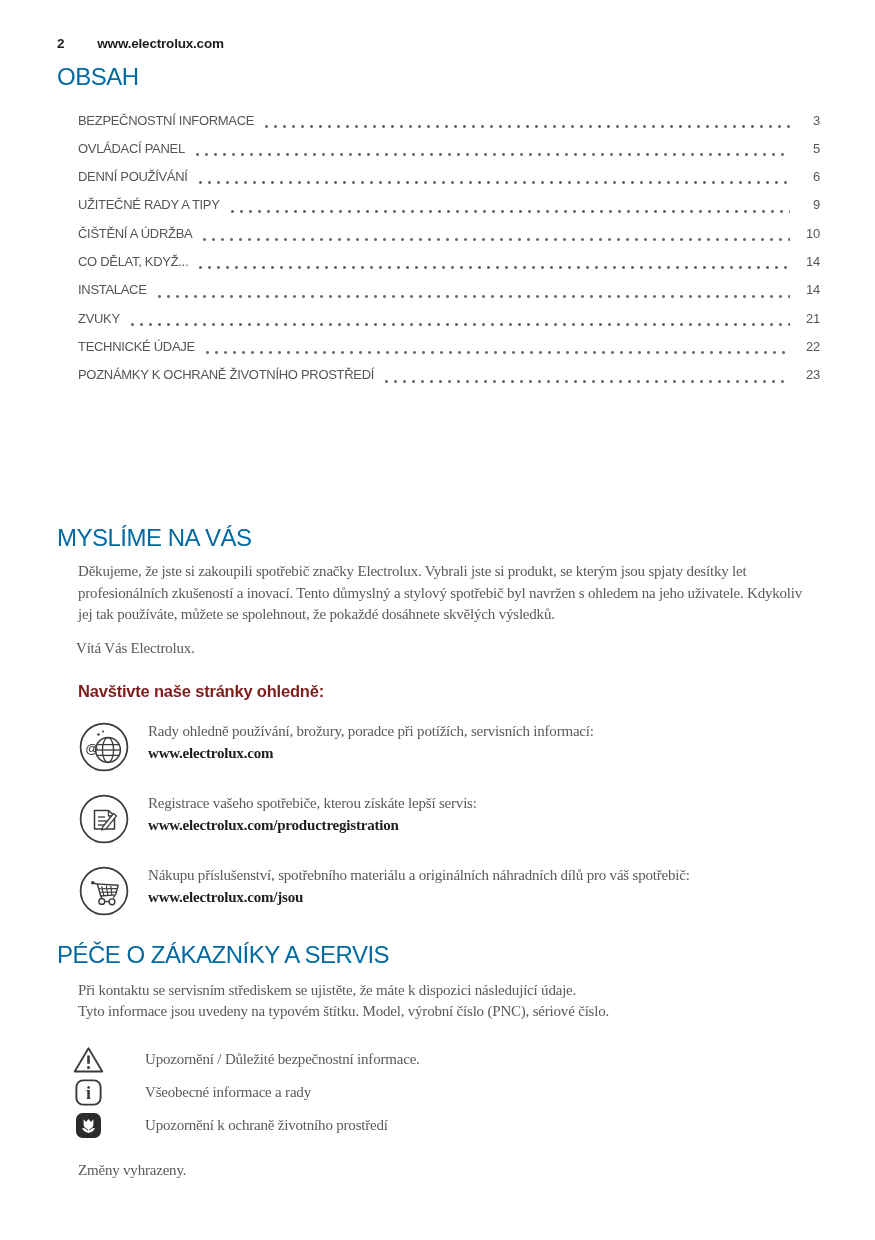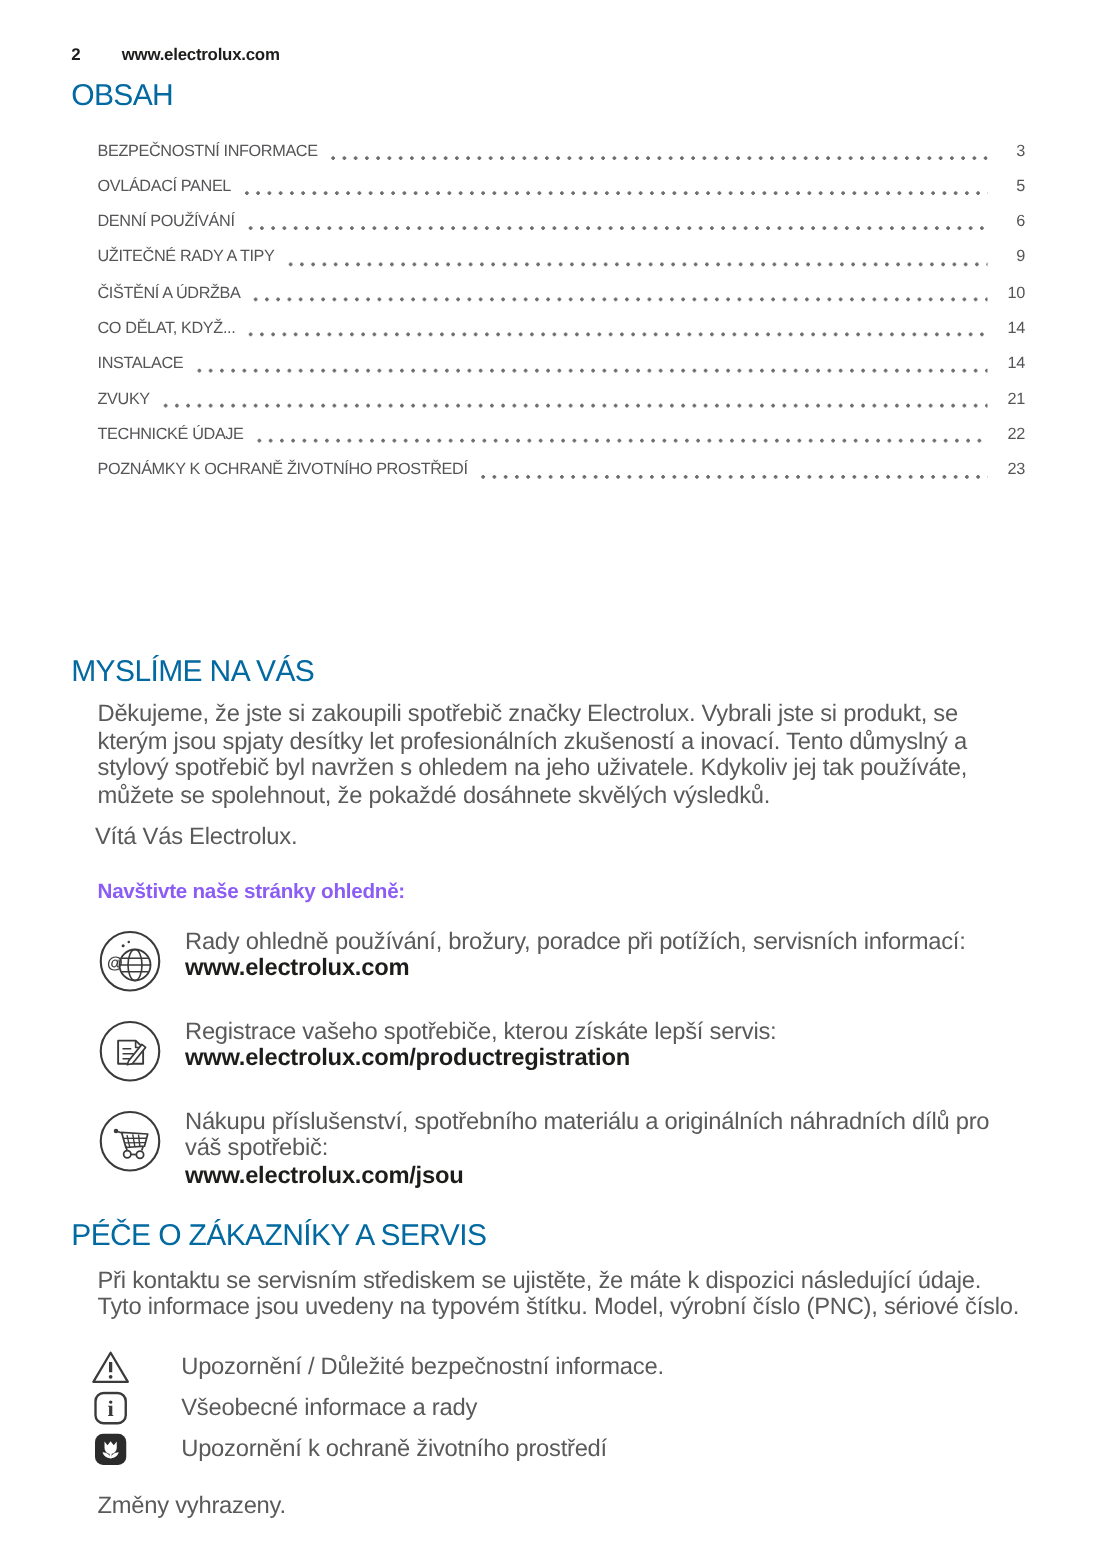--- a/index.html
+++ b/index.html
@@ -30,25 +30,25 @@
   .toc-label { white-space:nowrap; letter-spacing:-0.3px; }
   .toc-dots {
     flex:1; height:3px; margin:0 6px 7px 8px;
     background-image:radial-gradient(circle, #6d6d70 1.25px, rgba(0,0,0,0) 1.6px);
     background-size:9px 3px; background-repeat:repeat-x; background-position:left bottom;
   }
   .toc-page { min-width:24px; text-align:right; white-space:nowrap; }
 
   
   #wethink-title { margin-top:134px; }
-  .body-text { font-size:19px; line-height:21.5px; color:#5a5a5a; }
+  .body-text { font-size:15px; line-height:21.5px; color:#5a5a5a;font-family:Liberation Serif, serif; }
   .indent { margin-left:21px; }
   .intro { margin-top:10px; max-width:738px; }
   .welcome { margin-top:12px;margin-left:19px; }
-  .visit-lead { margin-top:23px; font-weight:bold; color:#8b5cf6; font-size:16.5px; }
+  .visit-lead { margin-top:23px; font-weight:bold; color:#7f1d1d; font-size:16.5px; }
 
   
   .resources { margin-left:21px; }
   .resource { display:flex; margin-top:20px; }
   .resource .circle-icon { width:52px; height:52px; flex:0 0 52px; margin-right:18px; }
   .resource-text { max-width:660px; }
   .resource-url { font-weight:bold; color:#1d1d1b; cursor:pointer; }
 
   
   #care-title { margin-top:24px; }

